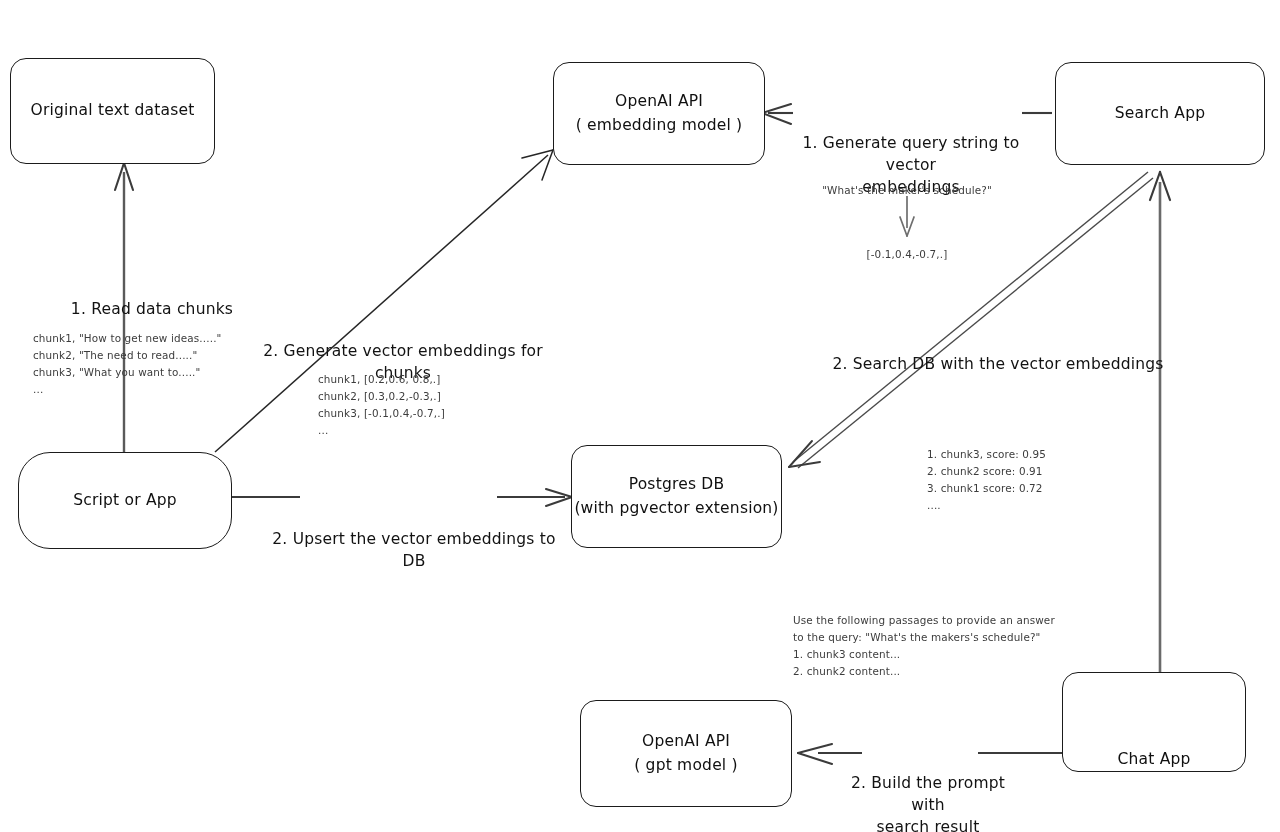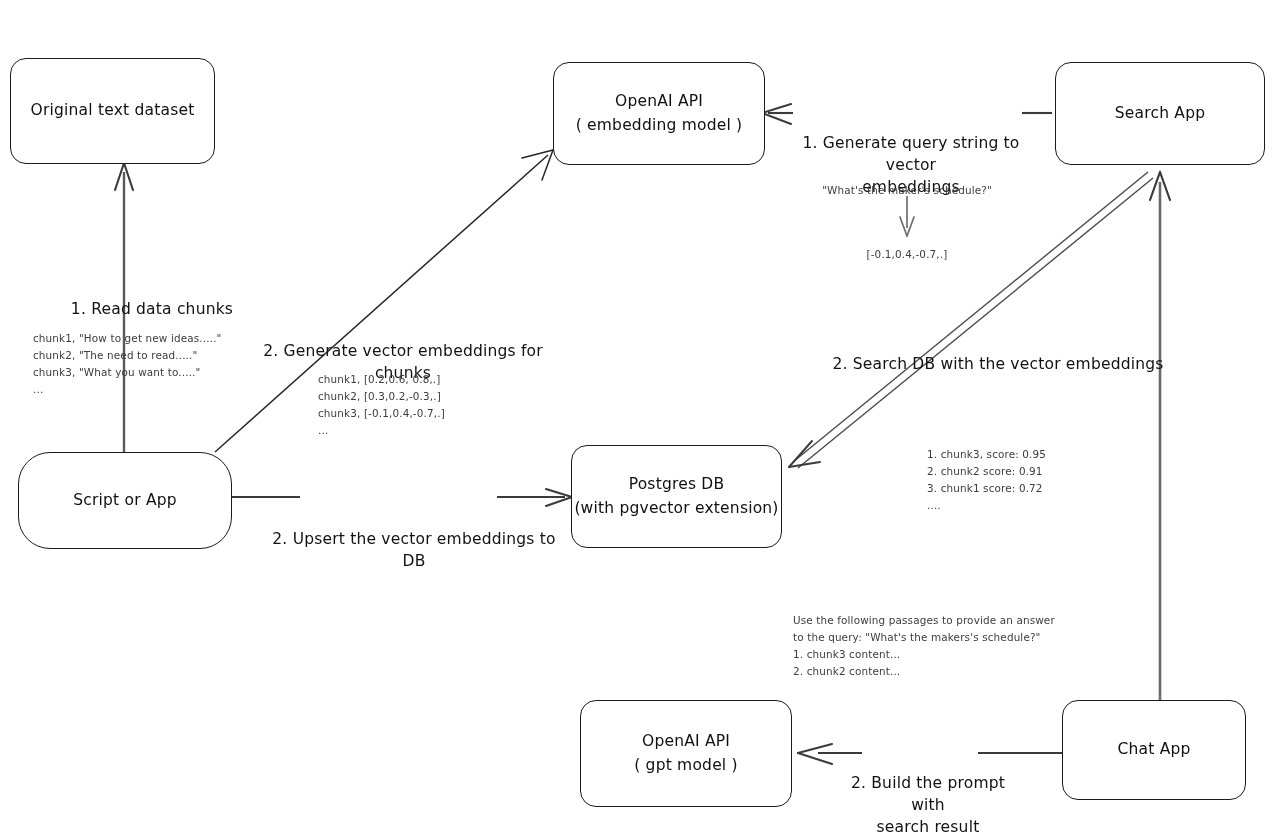--- a/index.html
+++ b/index.html
@@ -142,21 +142,21 @@
   <div class="node" style="left:571px; top:445px; width:211px; height:103px;">
     <span>Postgres DB</span>
     <span class="l2">(with pgvector extension)</span>
   </div>
 
   <div class="node" style="left:580px; top:700px; width:212px; height:107px;">
     <span>OpenAI API</span>
     <span class="l2">( gpt model )</span>
   </div>
 
-  <div class="node" style="left:1062px; top:700px; width:184px; height:100px;">
+  <div class="node" style="left:1062px; top:672px; width:184px; height:100px;justify-content:flex-end;">
     <span>Chat App</span>
   </div>
 
   <div class="lbl left" style="left:52px; top:258px; width:200px;">1. Read data chunks</div>
 
   <div class="lbl left" style="left:238px; top:300px; width:330px;">2. Generate vector embeddings for chunks</div>
 
   <div class="lbl left" style="left:264px; top:488px; width:300px;">2. Upsert the vector embeddings  to DB</div>
 
   <div class="lbl" style="left:795px; top:92px; width:232px;">1. Generate query string to vector

